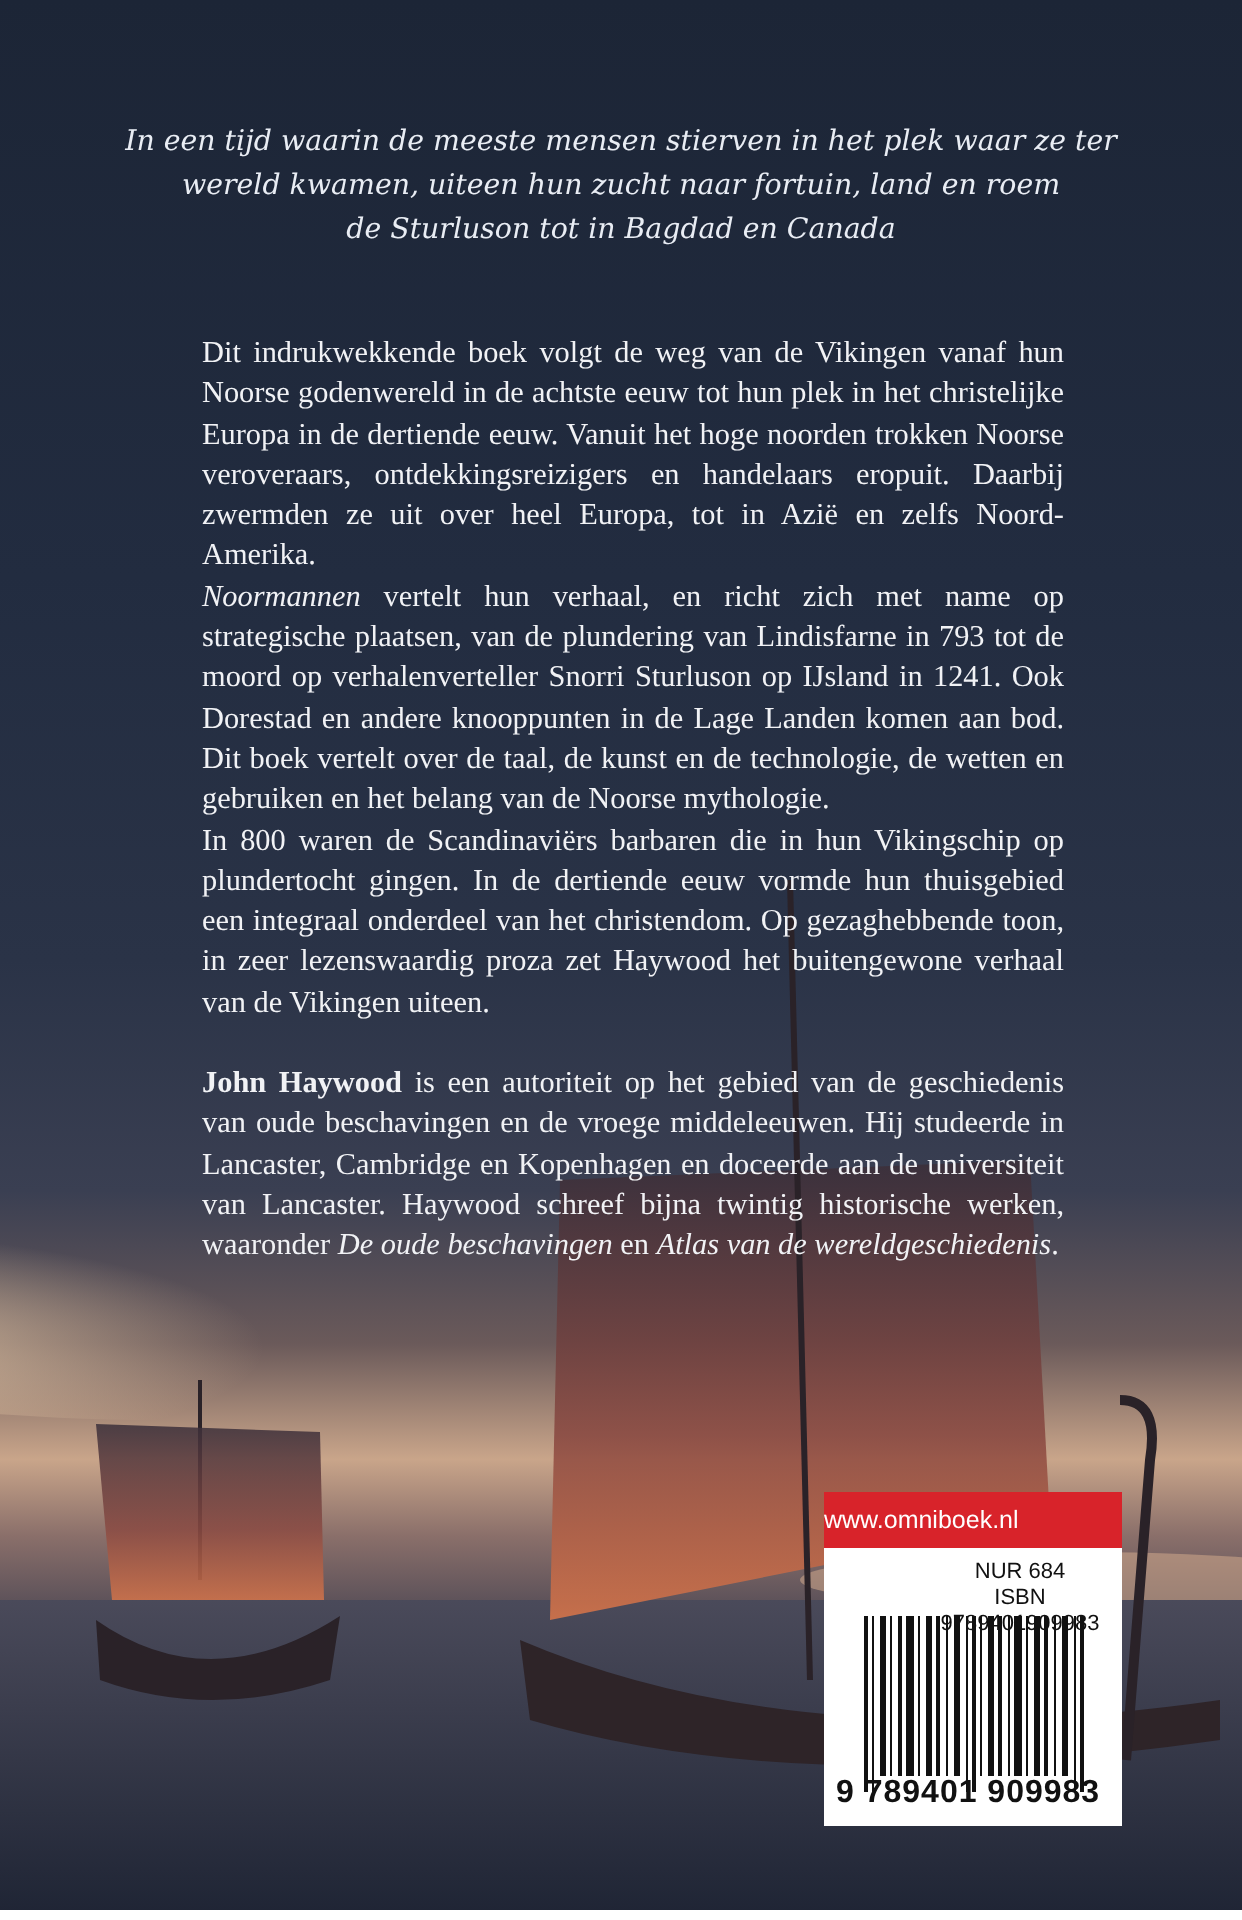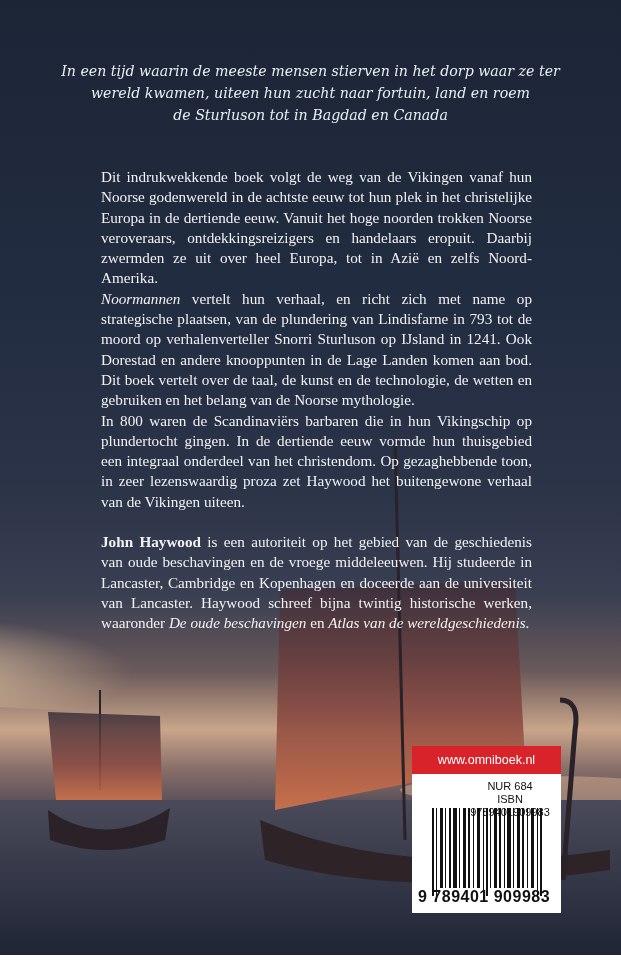--- a/index.html
+++ b/index.html
@@ -9,21 +9,21 @@
   .bg-svg{position:absolute;left:0;top:0;width:621px;height:960px;}
   .tagline{position:absolute;left:60px;top:60px;width:501px;text-align:center;
     font-family:"DejaVu Serif",serif;font-style:italic;font-size:14.2px;line-height:22px;color:#e9edf4;}
   .body{position:absolute;left:101px;top:167px;width:431px;
     font-family:"Liberation Serif",serif;font-size:15.2px;line-height:20.3px;color:#f1f2f5;text-align:justify;}
   .body p{margin:0;}
   .body p.gap{margin-top:20px;}
   .body i{font-style:italic;}
   .body b{font-weight:bold;}
   .sticker{position:absolute;left:412px;top:746px;width:149px;height:167px;background:#fff;}
-  .sticker .url{background:#d8232a;color:#fff;height:28px;line-height:28px;text-align:center;
+  .sticker .url{background:#d8232a;color:#fff;height:28px;line-height:28px;text-align:left;
     font-family:"Liberation Sans",sans-serif;font-size:12.5px;}
   .sticker .nur,.sticker .isbn{text-align:center;font-family:"Liberation Sans",sans-serif;color:#111;font-size:11px;line-height:13px;margin-left:47px;}
   .sticker .nur{margin-top:6px;}
   .barcode{position:absolute;left:20px;top:62px;width:110px;height:88px;}
   .barnum{position:absolute;left:6px;top:142px;width:140px;font-family:"Liberation Sans",sans-serif;font-size:16px;font-weight:bold;color:#111;letter-spacing:0.5px;}
   .logo{position:absolute;left:62px;top:842px;display:flex;align-items:center;}
   .logo-name{font-family:"Liberation Sans",sans-serif;color:#fff;font-size:13px;margin-left:6px;}
 </style>
 </head>
 <body>
@@ -55,21 +55,21 @@
     <path d="M48,810 Q105,850 170,808 L165,840 Q105,860 50,840 Z" fill="#2a2228"></path>
 
     <polygon points="280,590 515,580 525,760 275,810" fill="url(#sail)" opacity="0.9"></polygon>
     <line x1="395" y1="440" x2="405" y2="840" stroke="#2a2228" stroke-width="3"></line>
     <path d="M260,820 Q400,880 610,850 L610,870 Q400,900 265,860 Z" fill="#2e2428"></path>
     <path d="M560,700 q20,0 15,30 l-12,150" stroke="#2a2228" stroke-width="5" fill="none"></path>
     <rect x="0" y="955" width="621" height="5" fill="#fff"></rect>
   </svg>
 
   <div class="tagline">
-    <div>In een tijd waarin de meeste mensen stierven in het dorp waar ze ter</div>
+    <div>In een tijd waarin de meeste mensen stierven in het plek waar ze ter</div>
     <div>wereld kwamen, uiteen hun zucht naar fortuin, land en roem</div>
     <div>de Sturluson tot in Bagdad en Canada</div>
   </div>
 
   <div class="body">
     <p>Dit indrukwekkende boek volgt de weg van de Vikingen vanaf hun Noorse godenwereld in de achtste eeuw tot hun plek in het christelijke Europa in de dertiende eeuw. Vanuit het hoge noorden trokken Noorse veroveraars, ontdekkingsreizigers en handelaars eropuit. Daarbij zwermden ze uit over heel Europa, tot in Azië en zelfs Noord-Amerika.</p>
     <p><i>Noormannen</i><span> vertelt hun verhaal, en richt zich met name op strategische plaatsen, van de plundering van Lindisfarne in 793 tot de moord op verhalenverteller Snorri Sturluson op IJsland in 1241. Ook Dorestad en andere knooppunten in de Lage Landen komen aan bod. Dit boek vertelt over de taal, de kunst en de technologie, de wetten en gebruiken en het belang van de Noorse mythologie.</span></p>
     <p>In 800 waren de Scandinaviërs barbaren die in hun Vikingschip op plundertocht gingen. In de dertiende eeuw vormde hun thuisgebied een integraal onderdeel van het christendom. Op gezaghebbende toon, in zeer lezenswaardig proza zet Haywood het buitengewone verhaal van de Vikingen uiteen.</p>
     <p class="gap"><b>John Haywood</b><span> is een autoriteit op het gebied van de geschiedenis van oude beschavingen en de vroege middeleeuwen. Hij studeerde in Lancaster, Cambridge en Kopenhagen en doceerde aan de universiteit van Lancaster. Haywood schreef bijna twintig historische werken, waaronder </span><i>De oude beschavingen</i><span> en </span><i>Atlas van de wereldgeschiedenis</i><span>.</span></p>
   </div>

